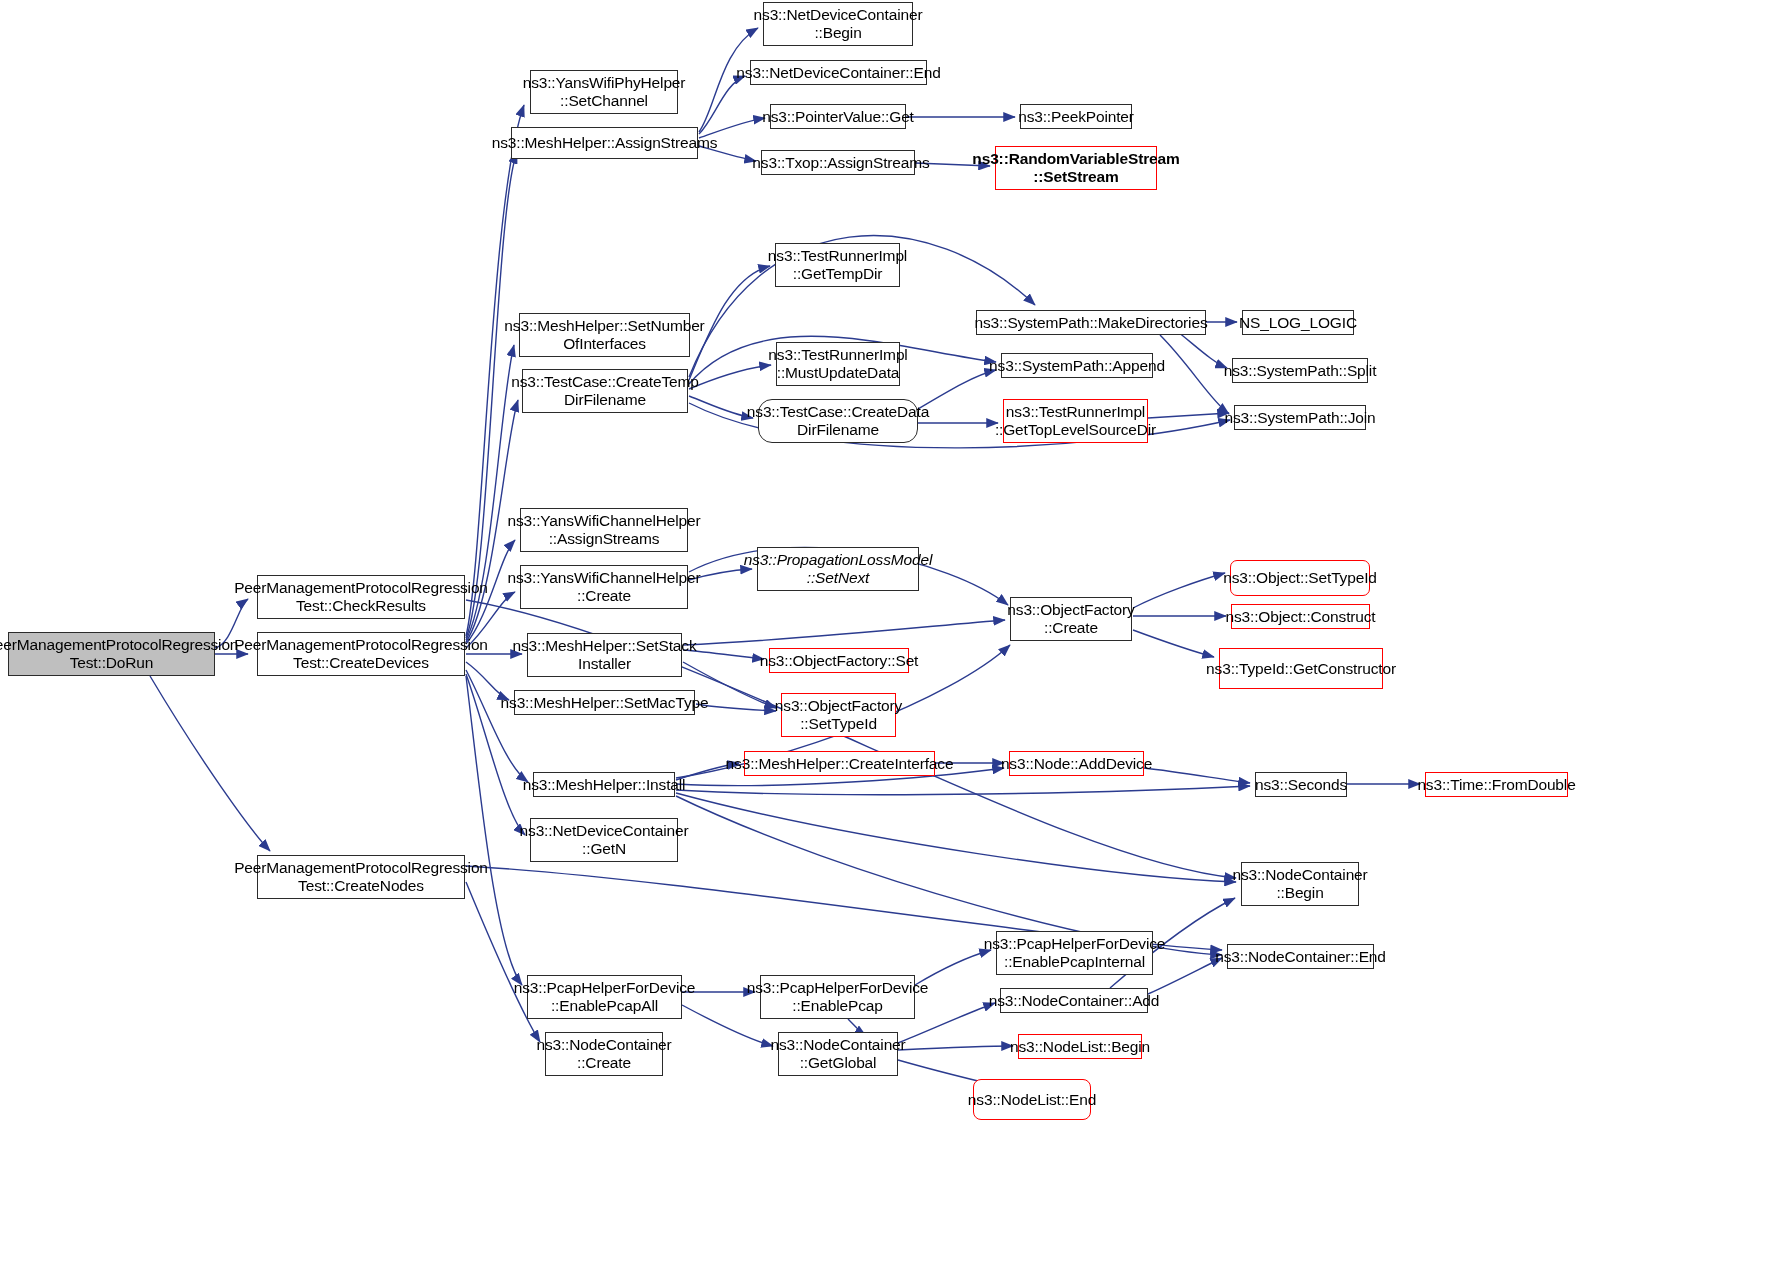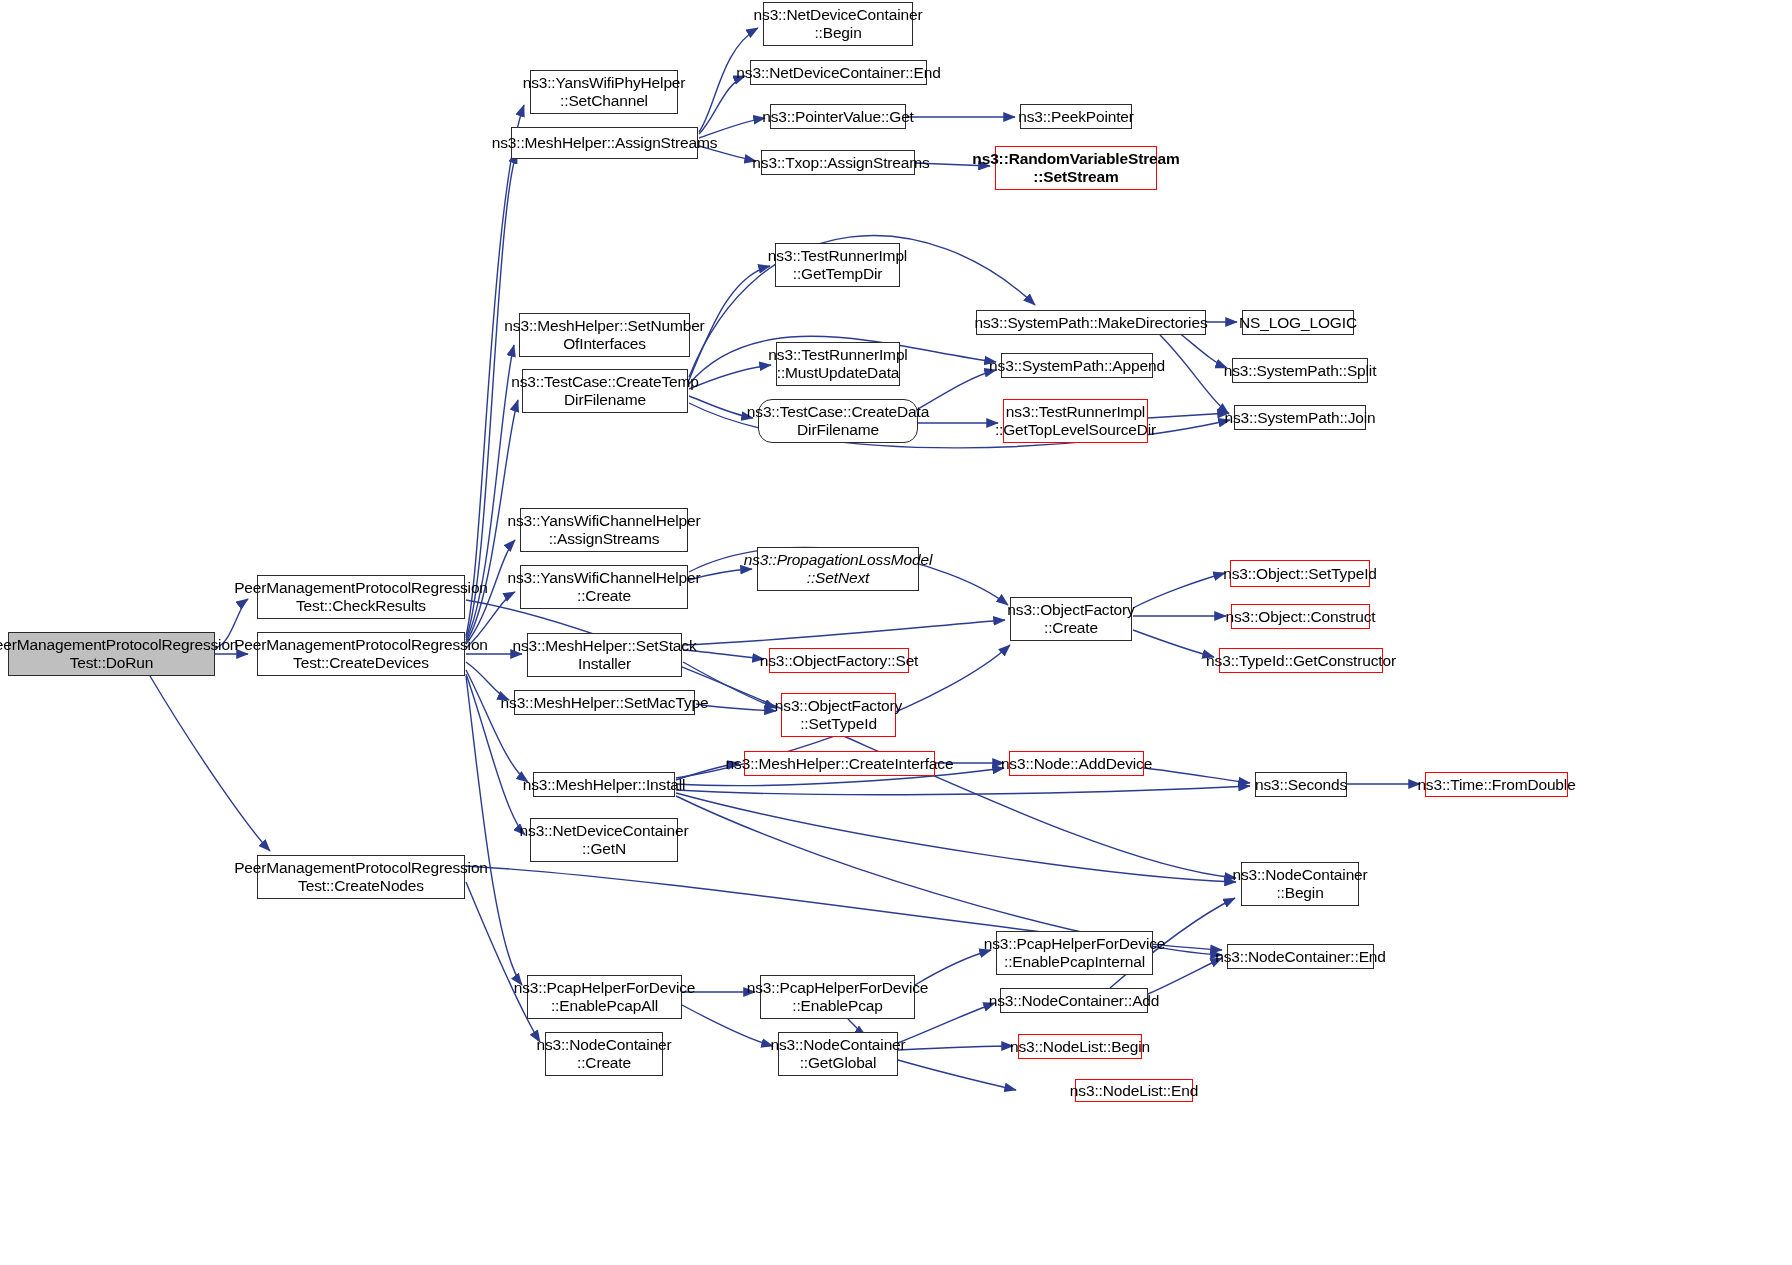--- a/index.html
+++ b/index.html
@@ -167,23 +167,23 @@
       <div class="node" style="left: 757px; top: 547px; width: 162px; height: 44px; font-style: italic;">ns3::PropagationLossModel
 ::SetNext</div>
       <div class="node" style="left: 527px; top: 633px; width: 155px; height: 44px;">ns3::MeshHelper::SetStack
 Installer</div>
       <div class="node" style="left: 514px; top: 690px; width: 181px; height: 25px;">ns3::MeshHelper::SetMacType</div>
       <div class="node red" style="left: 769px; top: 648px; width: 140px; height: 25px;">ns3::ObjectFactory::Set</div>
       <div class="node red" style="left: 781px; top: 693px; width: 115px; height: 44px;">ns3::ObjectFactory
 ::SetTypeId</div>
       <div class="node" style="left: 1010px; top: 597px; width: 122px; height: 44px;">ns3::ObjectFactory
 ::Create</div>
-      <div class="node red" style="left: 1230px; top: 560px; width: 140px; height: 27px;">ns3::Object::SetTypeId</div>
+      <div class="node red" style="left: 1230px; top: 560px; width: 140px; height: 36px; border-radius: 7px;">ns3::Object::SetTypeId</div>
       <div class="node red" style="left: 1231px; top: 604px; width: 139px; height: 25px;">ns3::Object::Construct</div>
-      <div class="node red" style="left: 1219px; top: 648px; width: 164px; height: 25px;">ns3::TypeId::GetConstructor</div>
+      <div class="node red" style="left: 1219px; top: 648px; width: 164px; height: 41px;">ns3::TypeId::GetConstructor</div>
       <div class="node" style="left: 533px; top: 772px; width: 142px; height: 25px;">ns3::MeshHelper::Install</div>
       <div class="node red" style="left: 744px; top: 751px; width: 191px; height: 25px;">ns3::MeshHelper::CreateInterface</div>
       <div class="node red" style="left: 1009px; top: 751px; width: 135px; height: 25px;">ns3::Node::AddDevice</div>
       <div class="node" style="left: 1255px; top: 772px; width: 92px; height: 25px;">ns3::Seconds</div>
       <div class="node red" style="left: 1425px; top: 772px; width: 143px; height: 25px;">ns3::Time::FromDouble</div>
       <div class="node" style="left: 530px; top: 818px; width: 148px; height: 44px;">ns3::NetDeviceContainer
 ::GetN</div>
       <div class="node" style="left: 1241px; top: 862px; width: 118px; height: 44px;">ns3::NodeContainer
 ::Begin</div>
       <div class="node" style="left: 1227px; top: 944px; width: 147px; height: 25px;">ns3::NodeContainer::End</div>
@@ -192,15 +192,15 @@
       <div class="node" style="left: 760px; top: 975px; width: 155px; height: 44px;">ns3::PcapHelperForDevice
 ::EnablePcap</div>
       <div class="node" style="left: 996px; top: 931px; width: 157px; height: 44px;">ns3::PcapHelperForDevice
 ::EnablePcapInternal</div>
       <div class="node" style="left: 1000px; top: 988px; width: 148px; height: 25px;">ns3::NodeContainer::Add</div>
       <div class="node" style="left: 545px; top: 1032px; width: 118px; height: 44px;">ns3::NodeContainer
 ::Create</div>
       <div class="node" style="left: 778px; top: 1032px; width: 120px; height: 44px;">ns3::NodeContainer
 ::GetGlobal</div>
       <div class="node red" style="left: 1018px; top: 1034px; width: 124px; height: 25px;">ns3::NodeList::Begin</div>
-      <div class="node red" style="left: 1075px; top: 1079px; width: 118px; height: 23px;">ns3::NodeList::End</div>
+      <div class="node red" style="left: 973px; top: 1079px; width: 118px; height: 41px; border-radius: 8px;">ns3::NodeList::End</div>
     </div>
 </div>
 
 </body></html>

